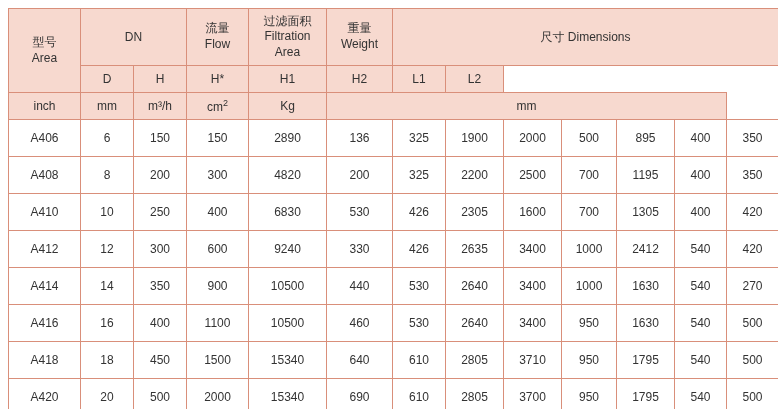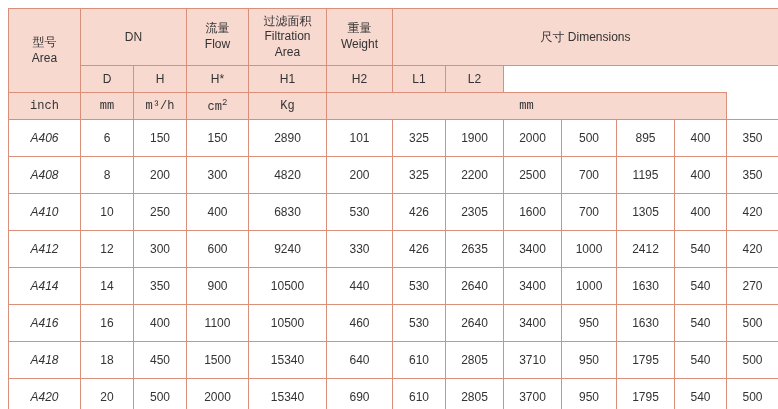--- a/index.html
+++ b/index.html
@@ -35,23 +35,23 @@
     font-size: 12px;
     line-height: 1.25;
   }
   thead td.r1 { height: 56px; }
   thead td.r2 { height: 26px; }
   tbody td {
     background: #ffffff;
     height: 36px;
     font-size: 12.5px;
   }
-  .model-cell { font-size: 12.5px; font-style: italic; }
+  .model-cell { font-size: 12.5px; }
   .two-line { line-height: 1.3; }
-  .unit-row td { font-size: 12px; font-family: Liberation Mono, monospace; }
+  .unit-row td { font-size: 12px; }
   .sup { font-size: 9px; vertical-align: super; }
   .dims-title { font-size: 12.5px; margin-top: 48px; }
   .col-model  { width: 72px; }
   .col-inch   { width: 53px; }
   .col-mm     { width: 53px; }
   .col-flow   { width: 62px; }
   .col-filt   { width: 78px; }
   .col-weight { width: 66px; }
   .col-d      { width: 53px; }
   .col-h      { width: 58px; }
@@ -121,21 +121,21 @@
       <td class="r2" colspan="7">mm</td>
     </tr>
   </thead>
   <tbody id="tbody">
       <tr>
         <td class="model-cell">A406</td>
         <td>6</td>
         <td>150</td>
         <td>150</td>
         <td>2890</td>
-        <td>101</td>
+        <td>136</td>
         <td>325</td>
         <td>1900</td>
         <td>2000</td>
         <td>500</td>
         <td>895</td>
         <td>400</td>
         <td>350</td>
       </tr>
       <tr>
         <td class="model-cell">A408</td>

